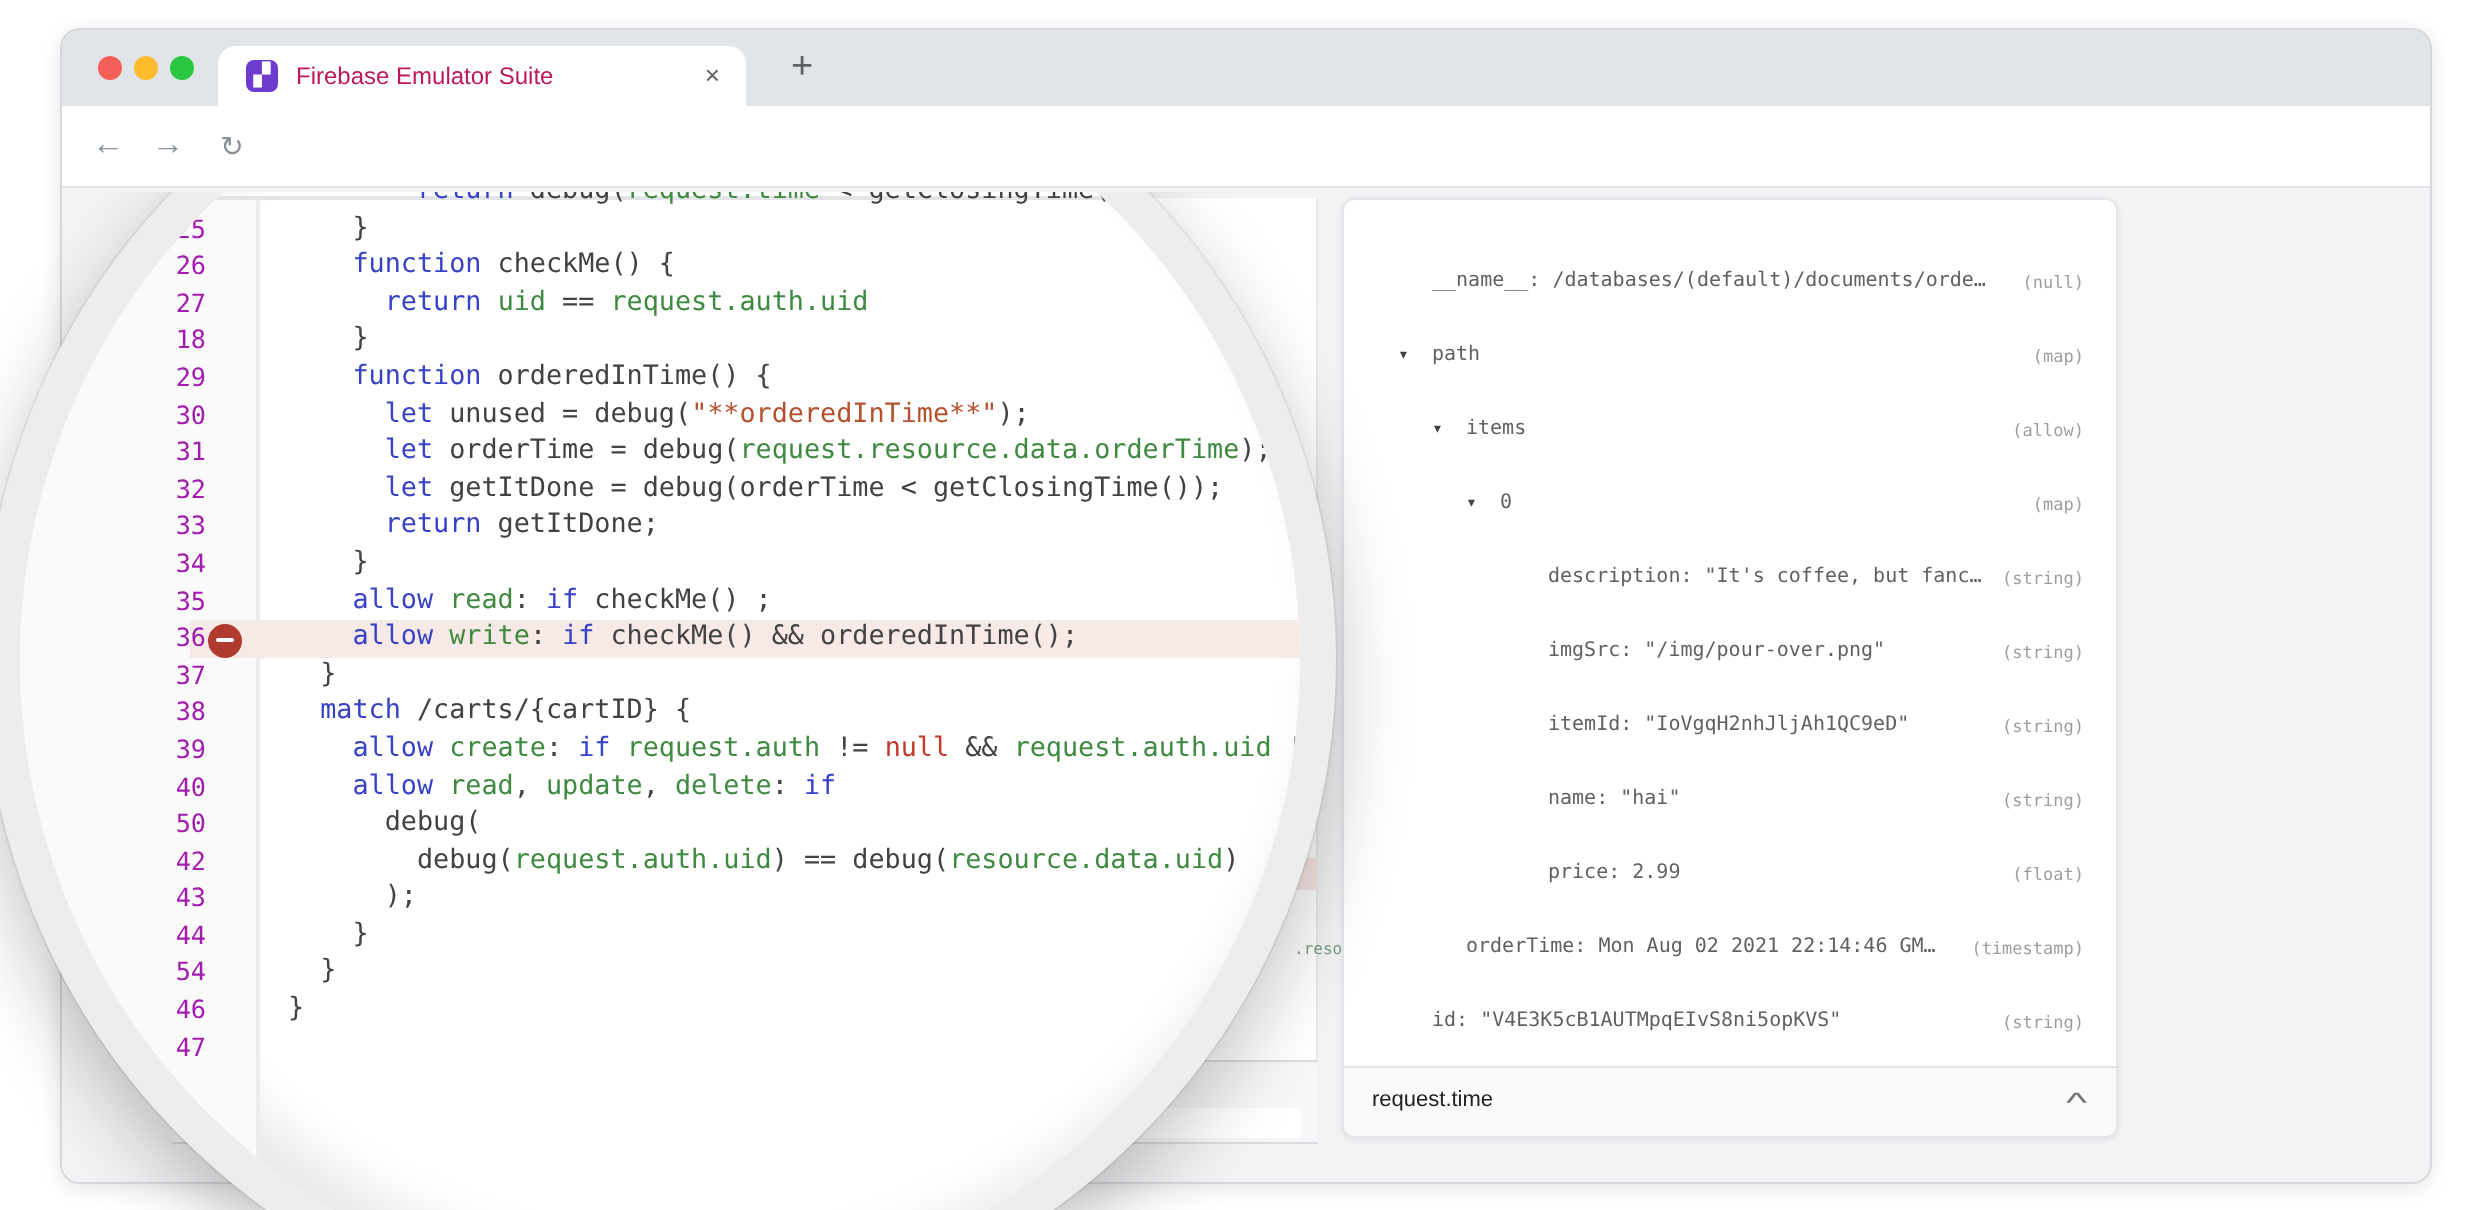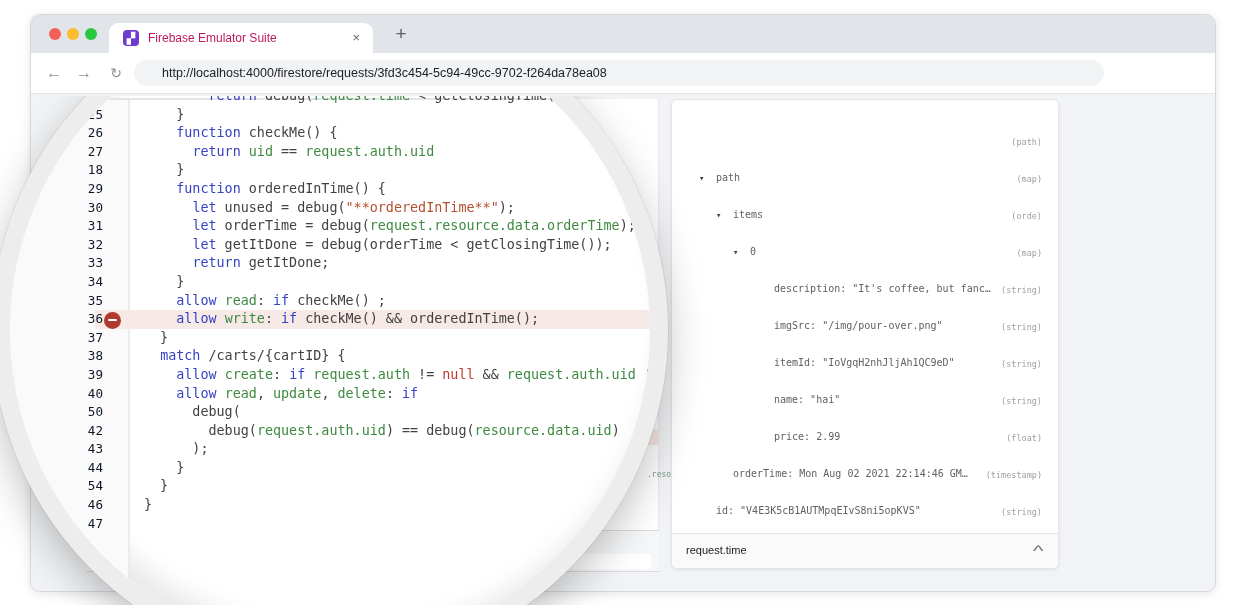--- a/index.html
+++ b/index.html
@@ -70,21 +70,21 @@
   .lens { position:absolute; left:-8px; top:-104px; width:676px; height:676px; border-radius:50%;
           background:#fff; border:18px solid #ededed; overflow:hidden;
           box-shadow:0 16px 40px rgba(0,0,0,.24), 0 0 0 1px rgba(0,0,0,.06),
                      inset 12px -14px 26px rgba(0,0,0,.09); }
   .mag-top-border { position:absolute; left:0; top:88px; right:0; height:2px; background:#e2e4e7; z-index:0; }
   .mag-gutter-bg { position:absolute; left:0; top:90px; width:120px; bottom:0; background:#fafafa;
                    border-right:2px solid #ececec; z-index:1; }
   .mag-hl { position:absolute; left:85px; right:0; top:300px; height:19px; background:#f7e9e6; z-index:2; }
   .mag-gutter-nums { position:absolute; left:0; top:77px; width:93px; z-index:3; text-align:right;
                      font-family:"DejaVu Sans Mono", monospace; font-size:12.6px; line-height:18.6px;
-                     color:#0f172a; }
+                     color:#a21caf; }
   .mag-code { position:absolute; left:134px; top:77px; z-index:3; font-family:"DejaVu Sans Mono", monospace;
               font-size:13.4px; line-height:18.6px; color:#424242; white-space:pre; }
   .code-line { height:18.6px; }
   .tk-k { color:#3742c5; } .tk-g { color:#3f8a41; } .tk-s { color:#b5512e; }
   .tk-r { color:#c13a2c; } .tk-p { color:#424242; }
   .deny { position:absolute; left:94px; top:301.5px; width:17px; height:17px; border-radius:50%;
           background:#b03a2f; z-index:4; }
   .deny::after { content:""; position:absolute; left:4px; top:7.3px; width:9px; height:2.4px;
                  background:#fff; border-radius:1px; }
 </style>
@@ -104,23 +104,20 @@
         <div class="tab-title">Firebase Emulator Suite</div>
         <div class="tab-close">×</div>
       </div>
       <div class="newtab">+</div>
     </div>
 
     <div class="toolbar">
       <div class="nav-ic nav-back">←</div>
       <div class="nav-ic nav-forward">→</div>
       <div class="nav-ic nav-reload">↻</div>
-      <div class="urlpill">
-        <div class="urltext">http://localhost:4000/firestore/requests/3fd3c454-5c94-49cc-9702-f264da78ea08</div>
-      </div>
     </div>
 
     <div class="content">
 
       <div class="code-panel">
         <div class="base-gutter">
           <span class="base-num" style="left:0;top:2px;">11</span>
           <span class="base-num" style="left:0;top:15px;">1</span>
         </div>
         <span class="frag" style="left:585px;top:184px;color:#8a938a;">ngTi</span>
@@ -131,31 +128,32 @@
 
       <div class="bottom-strip">
         <span class="base-num" style="left:3px;top:4px;">46</span>
         <span class="base-num" style="left:3px;top:17px;">47</span>
         <div class="scroll-thumb"></div>
       </div>
 
       <div class="card">
         <div id="insp-rows">
             <div class="insp-row" style="top: 35px;">
-              <span class="insp-type">(path)</span>
+              <span class="insp-text" style="left: 44px;">__name__: /databases/(default)/documents/orde…</span>
+              <span class="insp-type">(null)</span>
             </div>
             <div class="insp-row" style="top: 72px;">
               <span class="insp-arrow" style="left: 27px;">▾</span>
               <span class="insp-text" style="left: 44px;">path</span>
               <span class="insp-type">(map)</span>
             </div>
             <div class="insp-row" style="top: 109px;">
               <span class="insp-arrow" style="left: 44px;">▾</span>
               <span class="insp-text" style="left: 61px;">items</span>
-              <span class="insp-type">(orde)</span>
+              <span class="insp-type">(allow)</span>
             </div>
             <div class="insp-row" style="top: 146px;">
               <span class="insp-arrow" style="left: 61px;">▾</span>
               <span class="insp-text" style="left: 78px;">0</span>
               <span class="insp-type">(map)</span>
             </div>
             <div class="insp-row" style="top: 183px;">
               <span class="insp-text" style="left: 102px;">description: "It's coffee, but fanc…</span>
               <span class="insp-type">(string)</span>
             </div>

